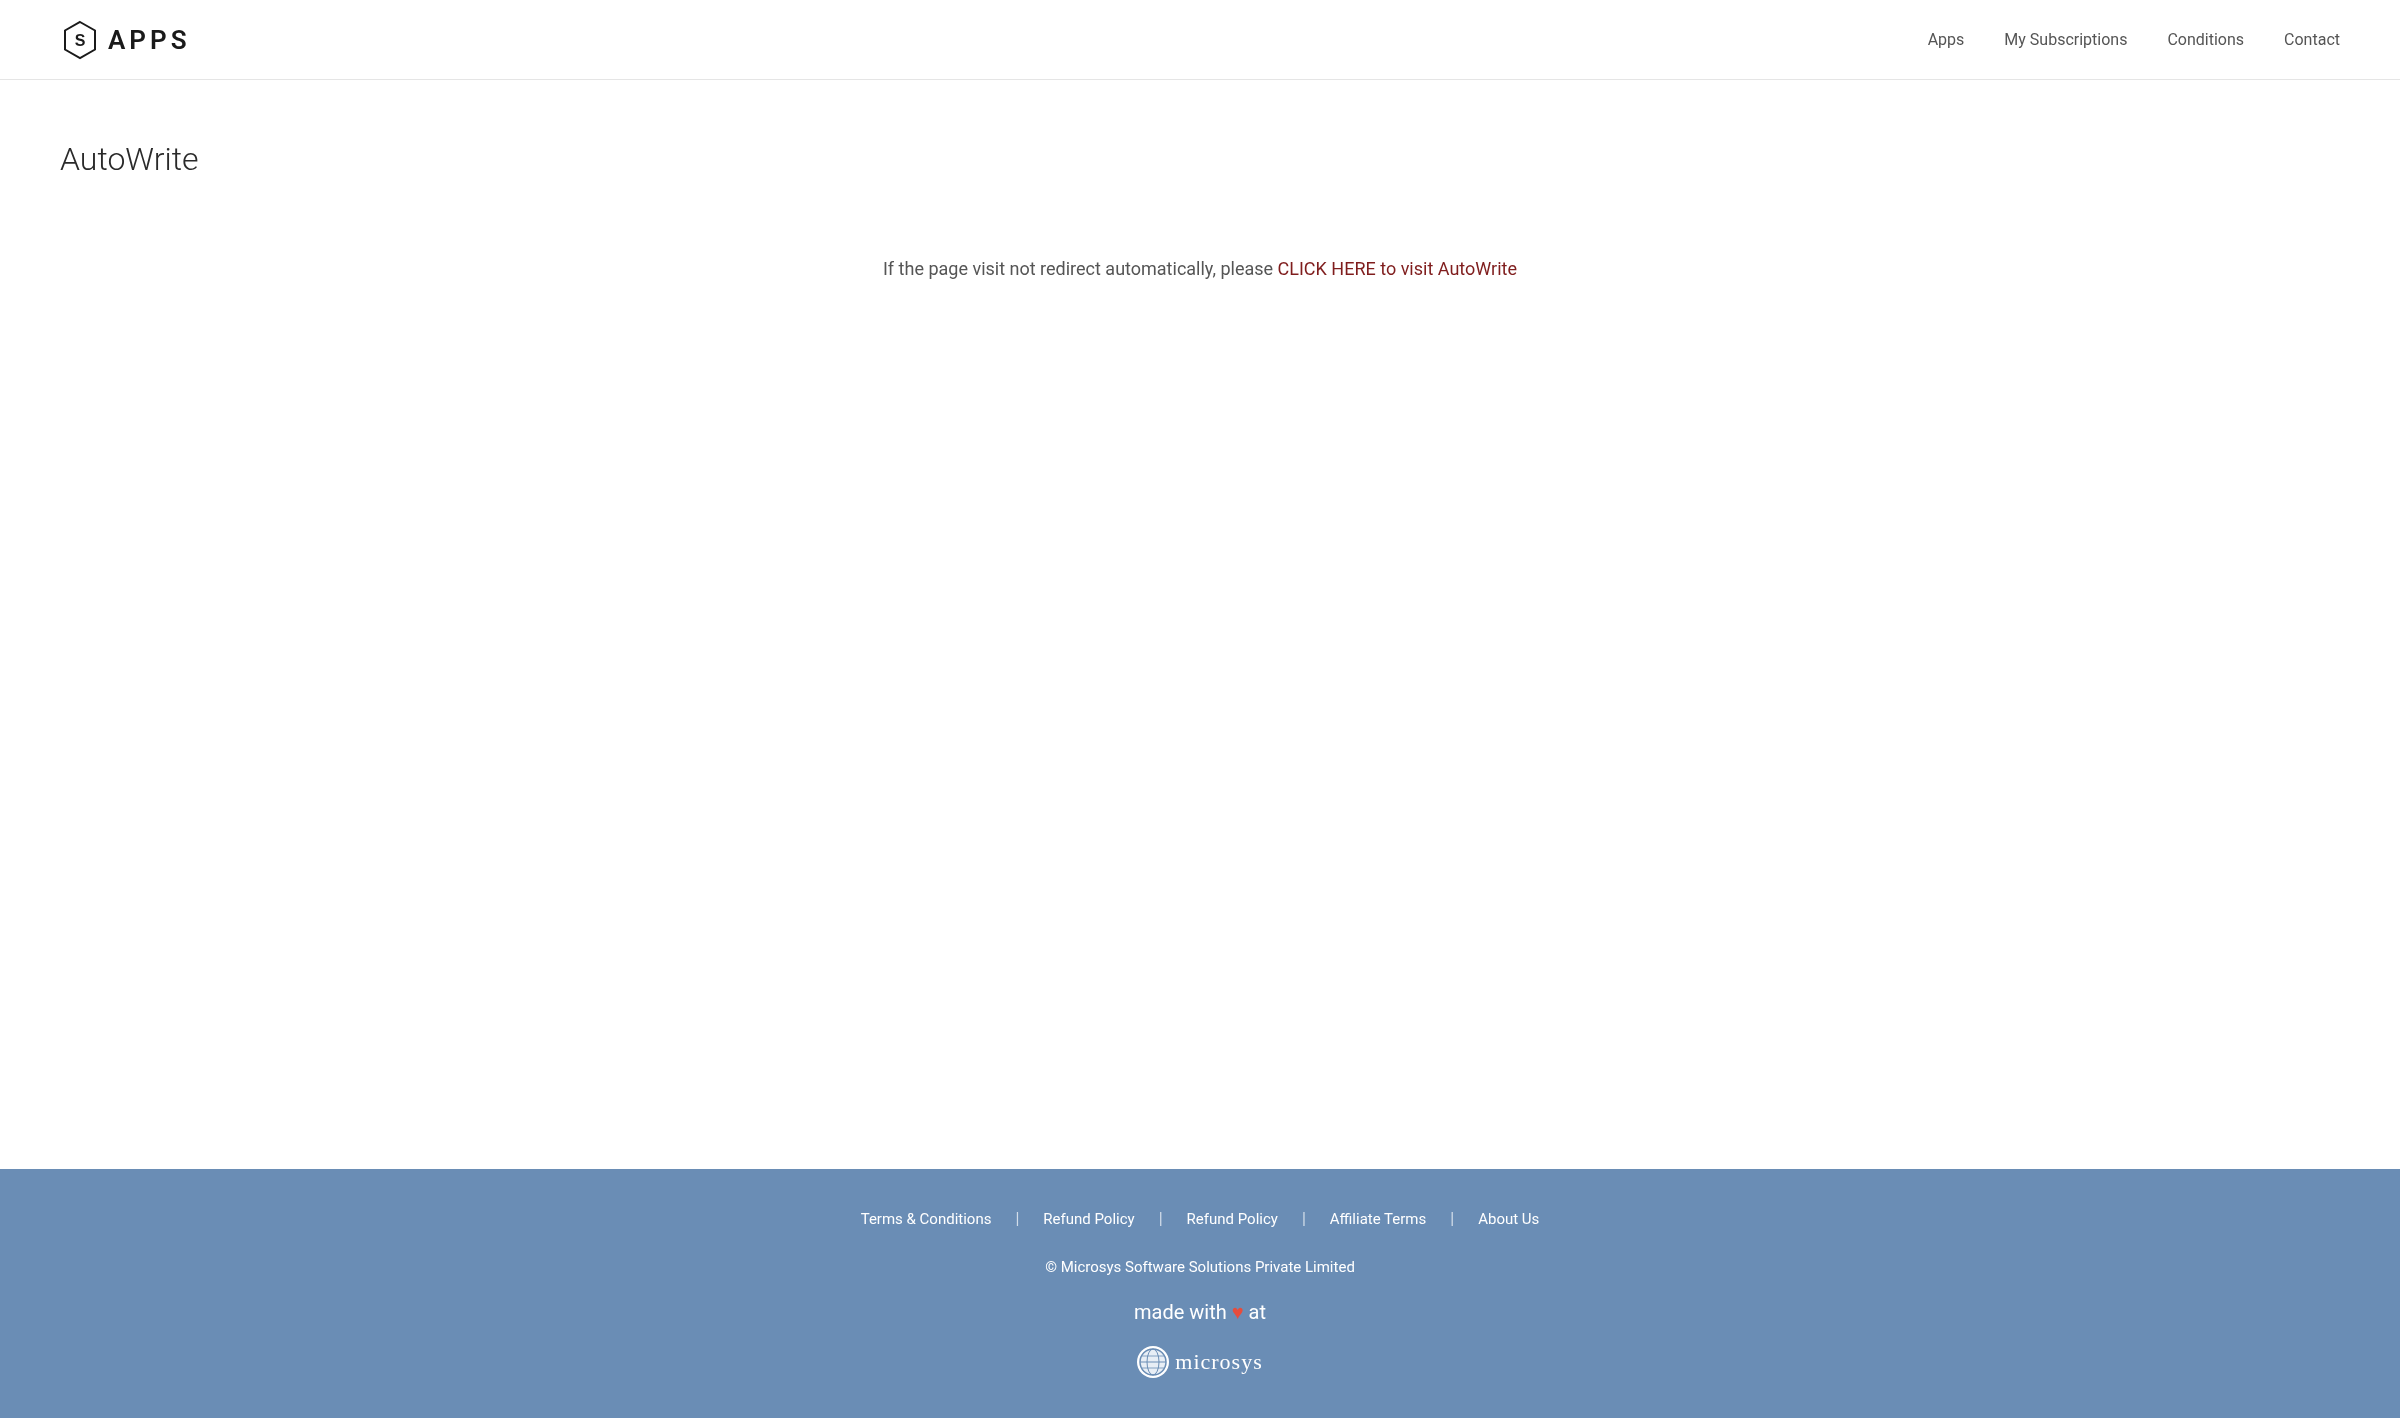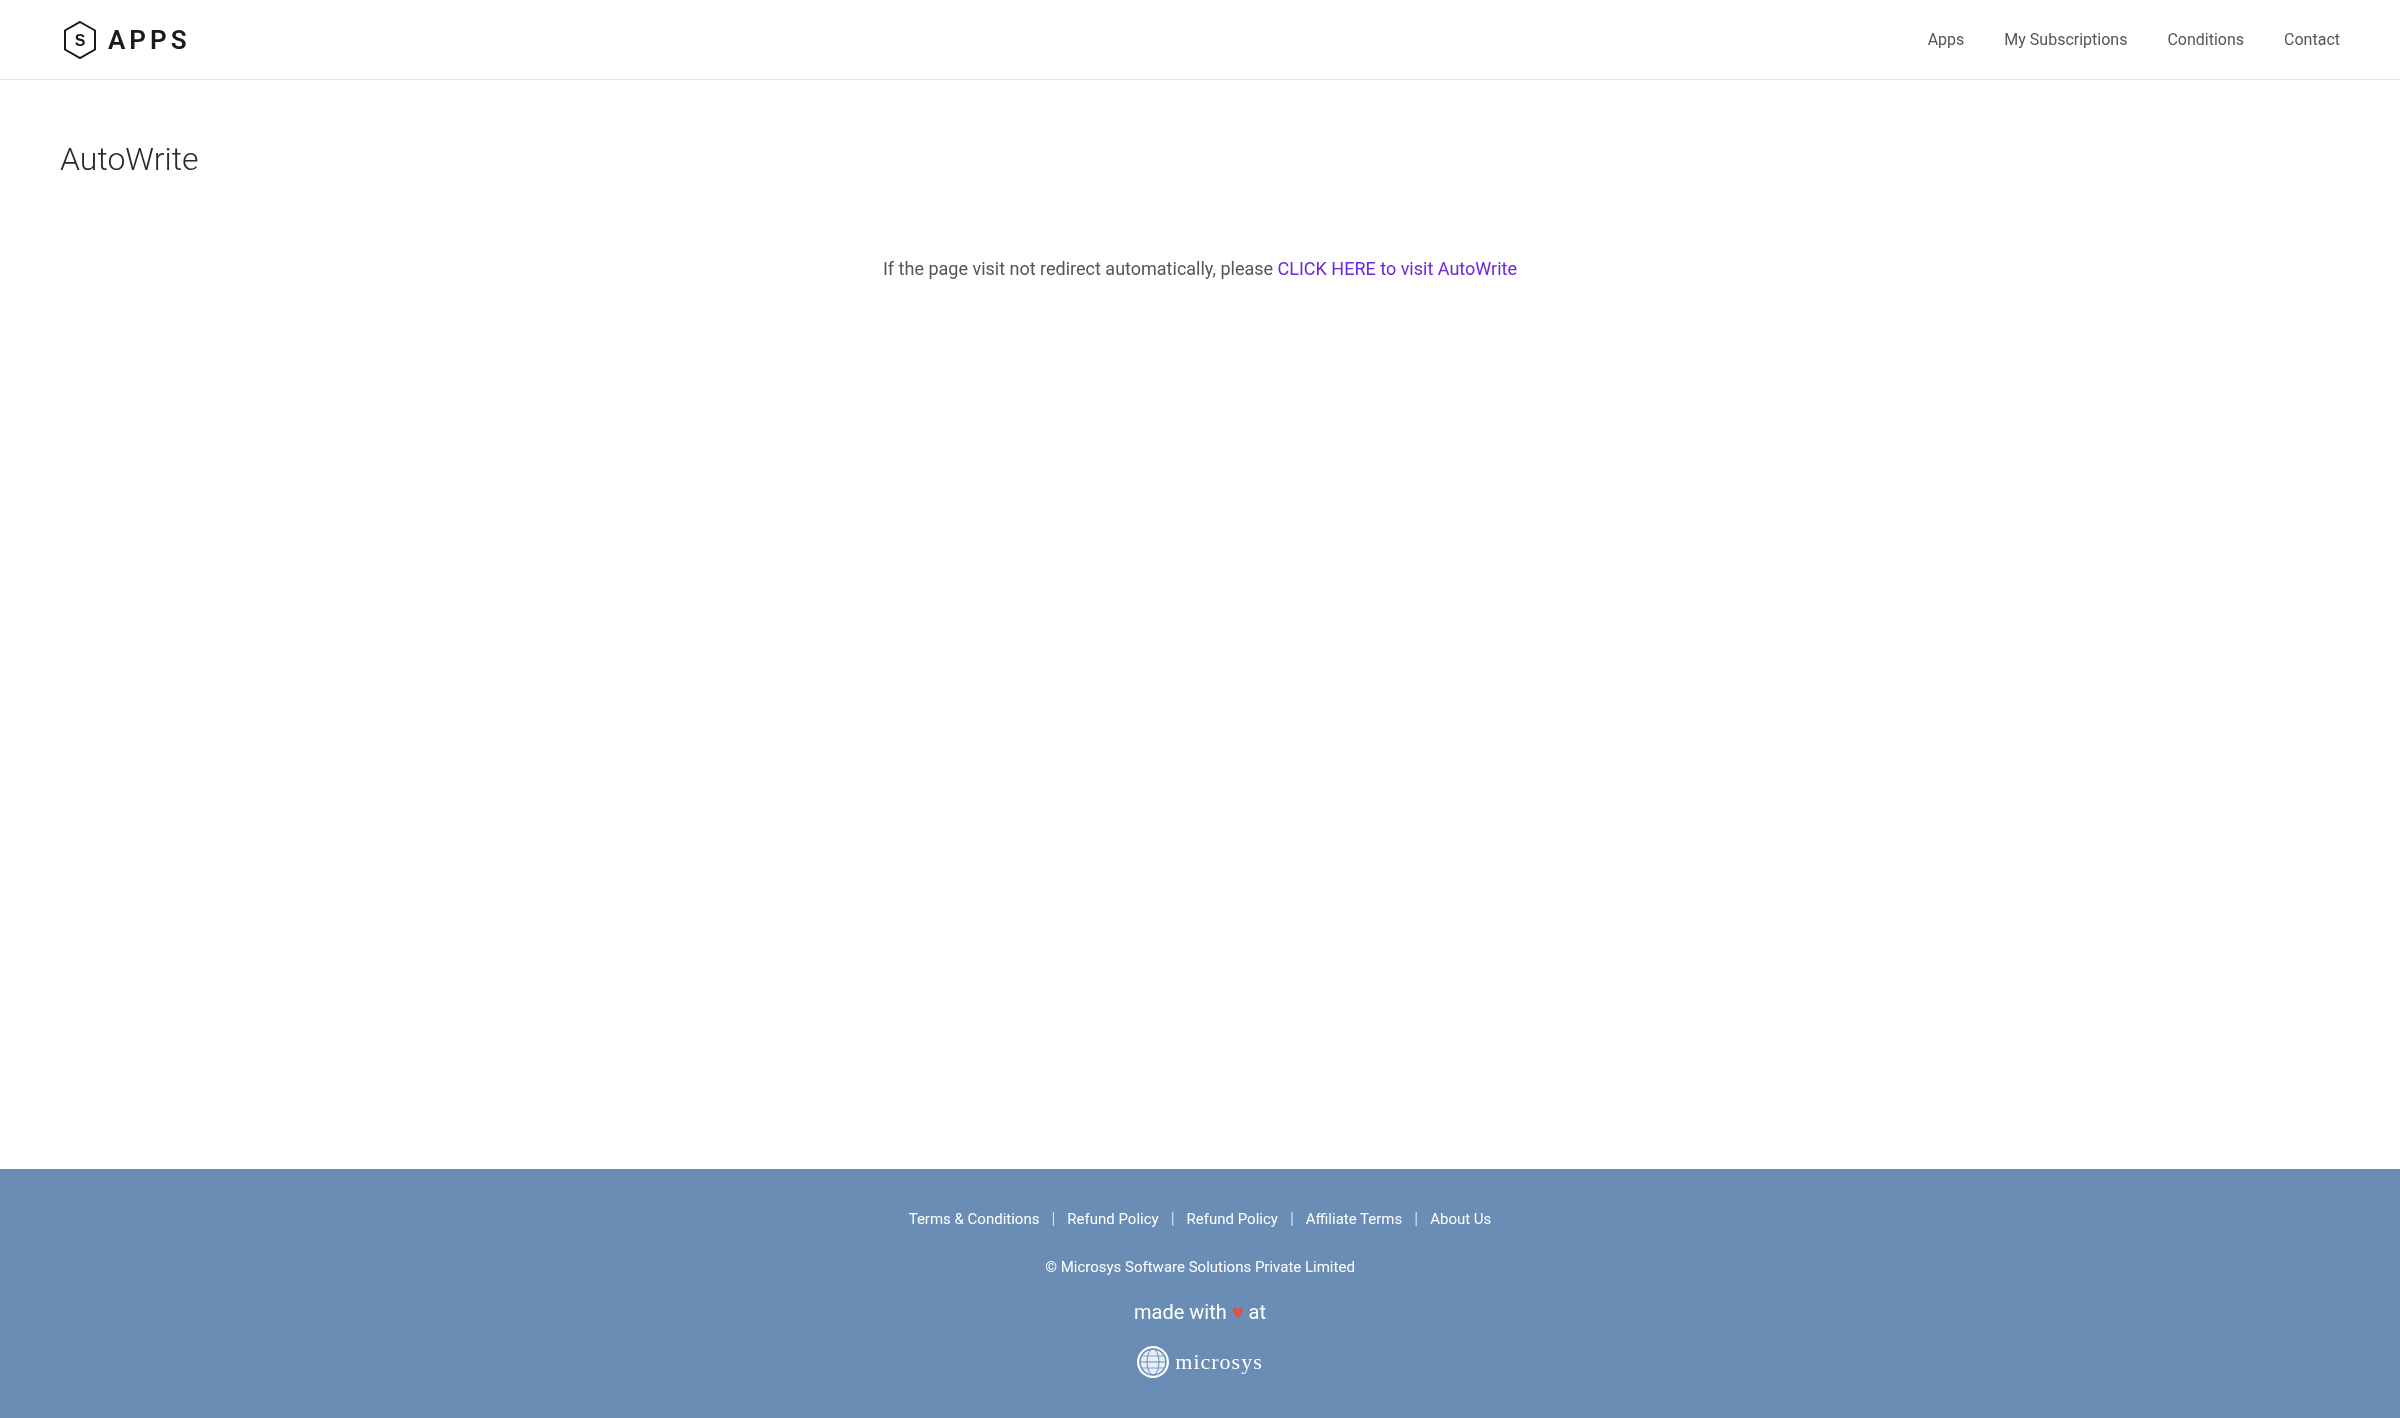--- a/index.html
+++ b/index.html
@@ -74,37 +74,37 @@
     }
 
     .redirect-message {
       text-align: center;
       margin-top: 80px;
       font-size: 18px;
       color: #555;
     }
 
     .redirect-link {
-      color: #6d28d9;
+      color: #7f1d1d;
       text-decoration: none;
     }
 
     
     footer {
       background: #6a8db5;
       padding: 40px 20px;
       text-align: center;
       color: #fff;
     }
 
     .footer-links {
       display: flex;
       justify-content: center;
       align-items: center;
-      gap: 0;
+      gap: 12px;
       margin-bottom: 30px;
       flex-wrap: wrap;
     }
 
     .footer-links a {
       color: #fff;
       text-decoration: none;
       font-size: 15px;
       padding: 0 12px;
     }

